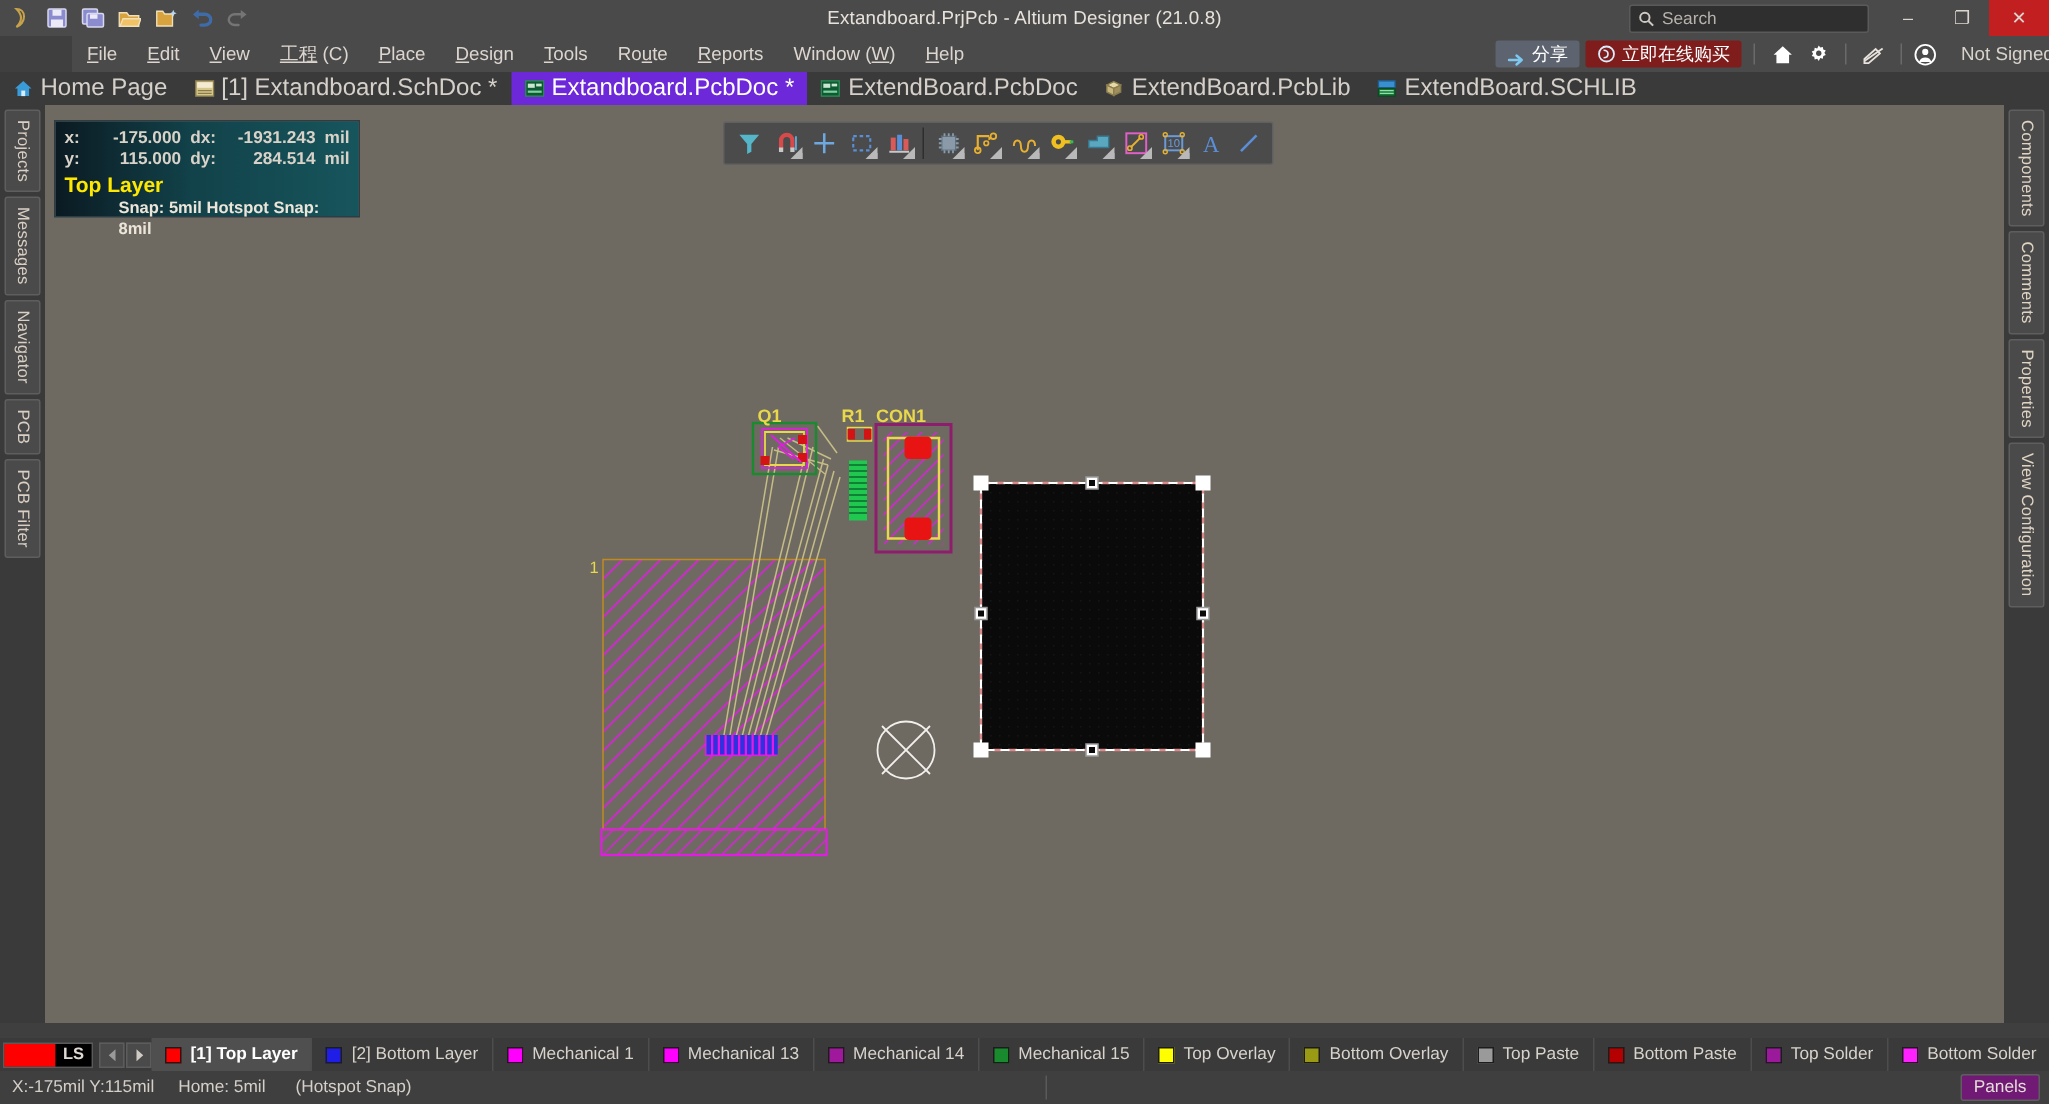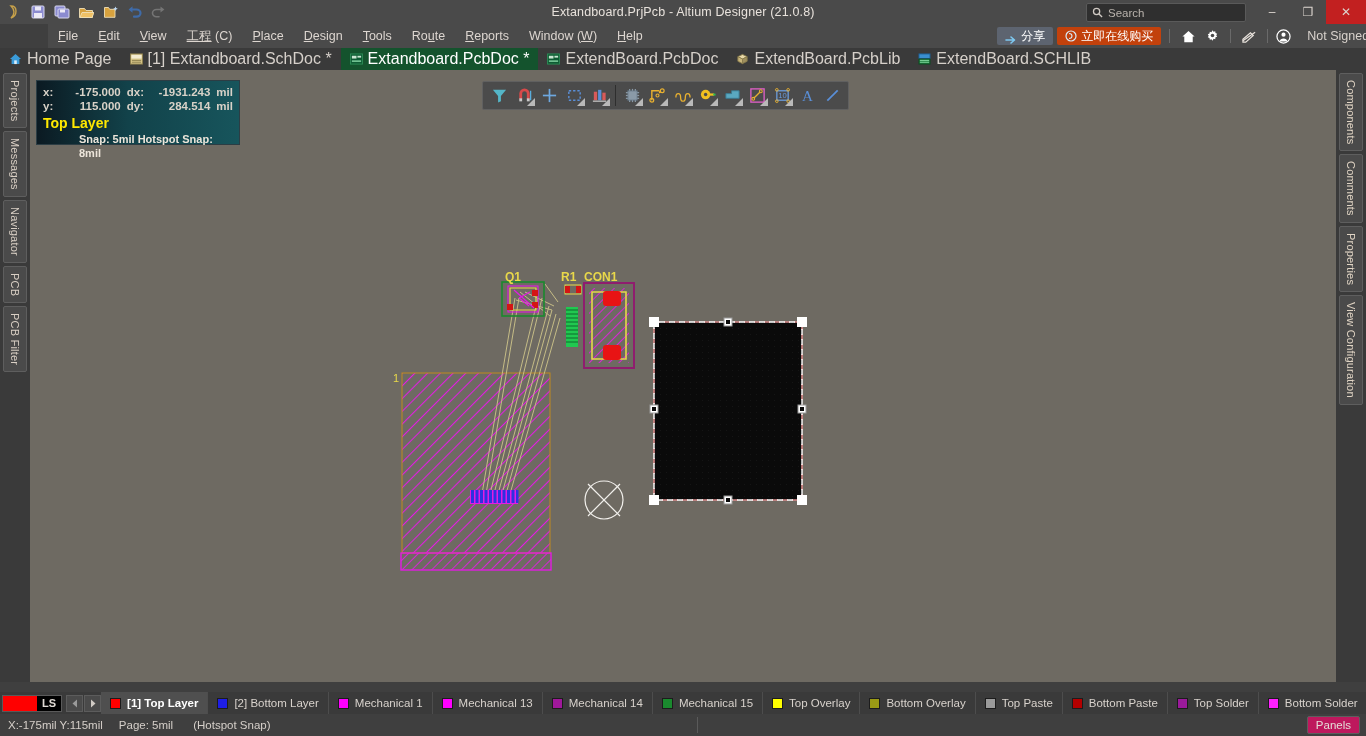--- a/index.html
+++ b/index.html
@@ -54,41 +54,41 @@
   .menu-right {
     position: absolute; right: 2px; top: 0; height: 24px;
     display: flex; align-items: center; gap: 4px;
   }
   .btn-share {
     background: #5d6470; border-radius: 2px; height: 18px; display: flex;
     align-items: flex-end; gap: 4px; padding: 0 8px; font-size: 12px;
     color: #ffffff; cursor: pointer;
   }
   .btn-buy {
-    background: #c2410c; border-radius: 2px; height: 18px; display: flex;
+    background: #7f1d1d; border-radius: 2px; height: 18px; display: flex;
     align-items: center; gap: 4px; padding: 0 8px; font-size: 12px;
     color: #ffffff; cursor: pointer;
   }
   .sep-v { width: 1px; height: 14px; background: #6a6a6a; margin: 0 4px; }
   .ic-btn { width: 20px; height: 20px; display: flex; align-items: center;
             justify-content: center; cursor: pointer; }
   .signin { font-size: 12.5px; color: #d8d2cc; display: flex;
             align-items: center; gap: 16px; cursor: pointer; padding-right: 4px; }
 
   
   .doctabs {
     position: absolute; top: 48px; left: 0; width: 1366px; height: 22px;
     background: #3a3a3a; display: flex; align-items: flex-end;
   }
   .dtab {
     height: 22px; display: flex; align-items: center; gap: 5px;
     padding: 0 9px; font-size: 16px; color: #d6d0ca; cursor: pointer;
     white-space: nowrap;
   }
-  .dtab.active { background: #14532d; color: #ffffff; }
+  .dtab.active { background: #6d28d9; color: #ffffff; }
   .dtab .mini { width: 13px; height: 12px; display:block; }
 
   
   .rail {
     position: absolute; top: 70px; width: 30px; height: 612px;
     background: #3a3a3a;
   }
   .rail.left { left: 0; }
   .rail.right { right: 0; }
   .vtab {
@@ -172,21 +172,21 @@
   .statusbar {
     position: absolute; bottom: 0; left: 0; width: 1366px; height: 22px;
     background: #3f3f3f; display: flex; align-items: center;
     font-size: 11.5px; color: #d5cfc9;
   }
   .sb-seg { padding-left: 8px; }
   .sb-div { position: absolute; left: 697px; top: 3px; width: 1px;
             height: 16px; background: #5a5a5a; }
   .panels-btn {
     position: absolute; right: 6px; top: 2px; height: 18px; padding: 0 8px;
-    background: #be185d; border: 1px solid #5e5e5e; border-radius: 2px;
+    background: #701a75; border: 1px solid #5e5e5e; border-radius: 2px;
     font-size: 11.5px; color: #e3ddd7; line-height: 16px; cursor: pointer;
   }
 </style>
 </head>
 <body>
 
 <div id="app">
 
   <div class="titlebar">
     <div class="qat">
@@ -729,19 +729,19 @@
     </div>
     <div class="ltab">
       <span class="box" style="background:#ff21ff"></span>
       <span>Bottom Solder</span>
     </div>
 
   </div>
 
   <div class="statusbar">
     <span class="sb-seg">X:-175mil Y:115mil</span>
-    <span class="sb-seg" style="padding-left:16px">Page: 5mil</span>
+    <span class="sb-seg" style="padding-left:16px">Home: 5mil</span>
     <span class="sb-seg" style="padding-left:20px">(Hotspot Snap)</span>
     <span class="sb-div"></span>
     <div class="panels-btn">Panels</div>
   </div>
 
 </div>
 
 </body></html>

